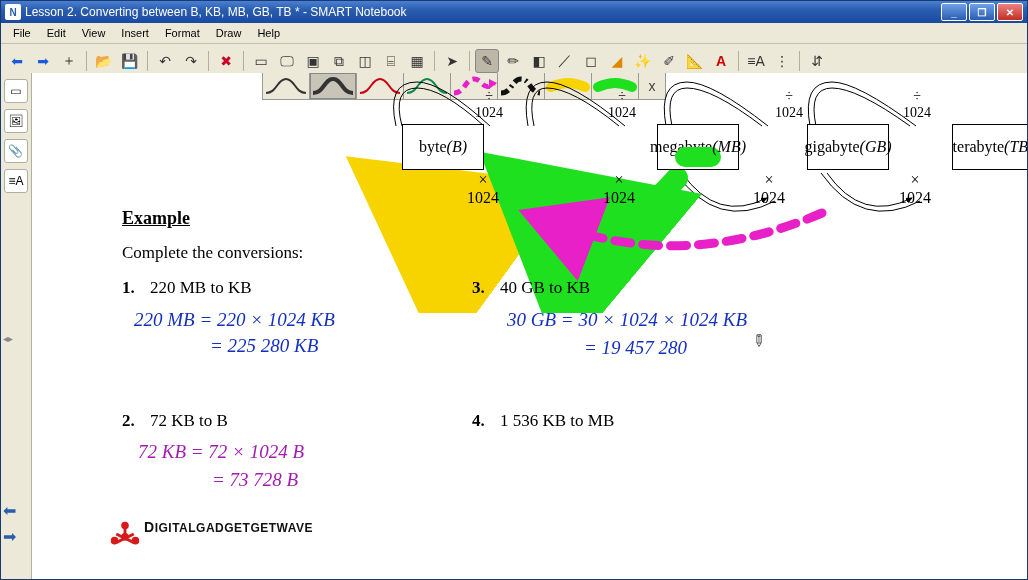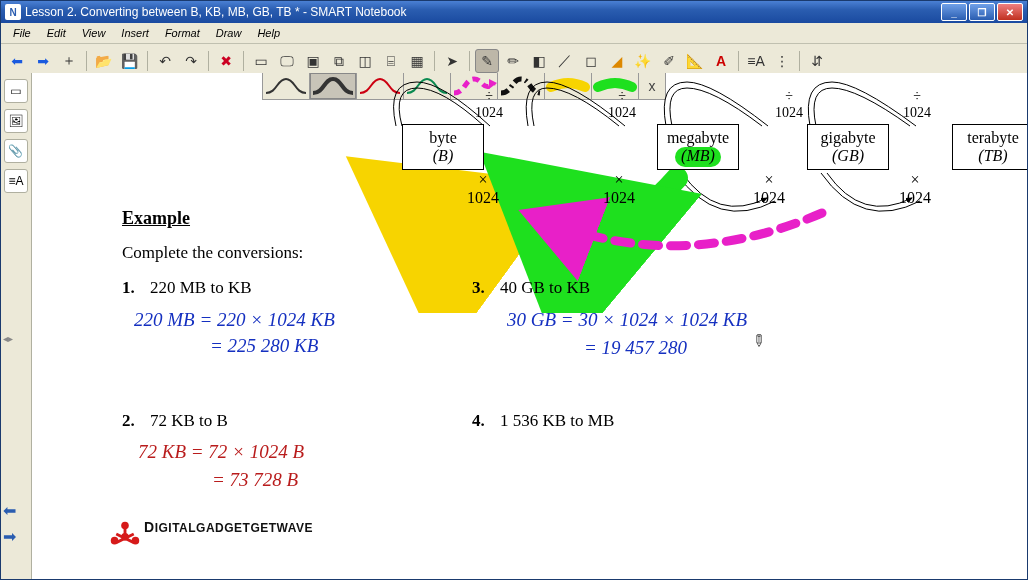--- a/index.html
+++ b/index.html
@@ -2,50 +2,50 @@
 <html><head>
 <meta charset="utf-8">
 <style>
   html,body{margin:0;padding:0;font-family:Tahoma,Arial,sans-serif;font-size:11px;background:#d4d0c8;}
   .window{width:1028px;height:580px;position:relative;background:#fff;border:1px solid #1a3a6e;box-sizing:border-box;overflow:hidden;}
   .titlebar{height:22px;background:linear-gradient(#4a80d4,#2a5db0 40%,#1a4aa0);color:#fff;display:flex;align-items:center;padding:0 4px;font-size:12px;}
   .titlebar .ticon{width:16px;height:16px;background:#fff;border-radius:2px;margin-right:4px;display:flex;align-items:center;justify-content:center;color:#2a5db0;font-weight:bold;font-size:10px;}
   .titlebar .spacer{flex:1;}
   .titlebar .winbtn{width:24px;height:16px;margin-left:2px;border:1px solid #fff;border-radius:2px;display:flex;align-items:center;justify-content:center;font-weight:bold;font-size:10px;color:#fff;background:linear-gradient(#6fa0e8,#2a5db0);}
   .titlebar .winbtn.close{background:linear-gradient(#f08080,#c03020);}
-  .menubar{height:20px;background:#ece9d8;display:flex;align-items:center;padding:0 4px;border-bottom:1px solid #c0c0b0;font-style:italic;}
+  .menubar{height:20px;background:#ece9d8;display:flex;align-items:center;padding:0 4px;border-bottom:1px solid #c0c0b0;}
   .menubar span{padding:2px 8px;cursor:default;}
   .toolbar{height:30px;background:#ece9d8;display:flex;align-items:center;padding:2px 4px;border-bottom:1px solid #c0c0b0;gap:2px;}
   .tbtn{width:22px;height:22px;display:flex;align-items:center;justify-content:center;border:1px solid transparent;border-radius:3px;font-size:14px;color:#333;}
   .tsep{width:1px;height:20px;background:#b0b0a0;margin:0 3px;}
   .workspace{position:absolute;top:72px;left:0;right:0;bottom:0;background:#d4d0c8;display:flex;}
   .sidetool{width:30px;background:#ece9d8;border-right:1px solid #b0b0a0;display:flex;flex-direction:column;align-items:center;padding-top:6px;gap:6px;}
   .sidetool .sbtn{width:22px;height:22px;border:1px solid #b0b0a0;background:#fff;border-radius:3px;display:flex;align-items:center;justify-content:center;font-size:12px;}
   .page{flex:1;background:#fff;position:relative;overflow:hidden;}
   .pen-toolbar{position:absolute;top:0;left:230px;display:flex;background:#ece9d8;border:1px solid #999;border-top:none;height:26px;align-items:stretch;}
   .pen-swatch{width:46px;border-right:1px solid #999;position:relative;background:#ece9d8;}
   .pen-swatch.sel{background:#c8c4b8;box-shadow:inset 0 0 0 1px #888;}
   .pen-swatch svg{position:absolute;inset:0;}
   .pen-close{width:26px;display:flex;align-items:center;justify-content:center;font-size:14px;color:#444;}
   
   .content{position:absolute;inset:0;}
-  .unit-box{position:absolute;border:1px solid #000;background:#fff;text-align:center;font-family:'Times New Roman',serif;font-size:16px;width:80px;height:44px;display:flex;flex-direction:column;align-items:center;justify-content:center;line-height:1.1;}
+  .unit-box{position:absolute;border:1px solid #000;background:#fff;text-align:center;font-family:'Times New Roman',serif;font-size:16px;width:80px;height:44px;display:flex;flex-direction:row;align-items:center;justify-content:center;line-height:1.1;}
   .unit-box .abbr{font-style:italic;}
   .hiKB{position:absolute;width:46px;height:20px;border-radius:10px;background:#1ee01e;}
   .hiMB{position:absolute;width:46px;height:20px;border-radius:10px;background:#1ee01e;}
   .divsym{position:absolute;font-family:'Times New Roman',serif;font-size:14px;text-align:center;width:54px;}
   .mulrow{position:absolute;font-family:'Times New Roman',serif;font-size:16px;text-align:center;width:54px;}
   .times{font-family:'Times New Roman',serif;font-size:16px;}
   .ex-head{position:absolute;left:90px;top:135px;font:bold 18px 'Comic Sans MS',cursive;text-decoration:underline;}
   .ex-sub{position:absolute;left:90px;top:170px;font:17px 'Comic Sans MS',cursive;}
   .q{position:absolute;font:17px 'Comic Sans MS',cursive;}
   .q .num{display:inline-block;width:28px;font-weight:bold;}
   .hand{font:italic 19px 'Comic Sans MS','Segoe Script',cursive;position:absolute;white-space:nowrap;}
   .hand.blue{color:#1530c0;}
-  .hand.green{color:#b91c1c;}
+  .hand.green{color:#a21caf;}
   .watermark{position:absolute;left:8px;bottom:28px;display:flex;align-items:flex-start;}
   .watermark .logo{width:38px;height:30px;margin-left:66px;margin-bottom:2px;}
   .watermark .txt{font:700 12px Arial;letter-spacing:.5px;color:#111;}
   .watermark .txt .big{font-size:14px;}
   .arrow-navL,.arrow-navR{position:absolute;left:2px;width:24px;height:18px;color:#2a5db0;font-size:16px;}
   .arrow-navL{bottom:60px;}
   .arrow-navR{bottom:34px;}
   .mid-collapse{position:absolute;left:2px;top:260px;color:#888;font-size:10px;}
   .pen-cursor{position:absolute;left:720px;top:258px;transform:rotate(45deg);font-size:16px;color:#444;}
 </style>

